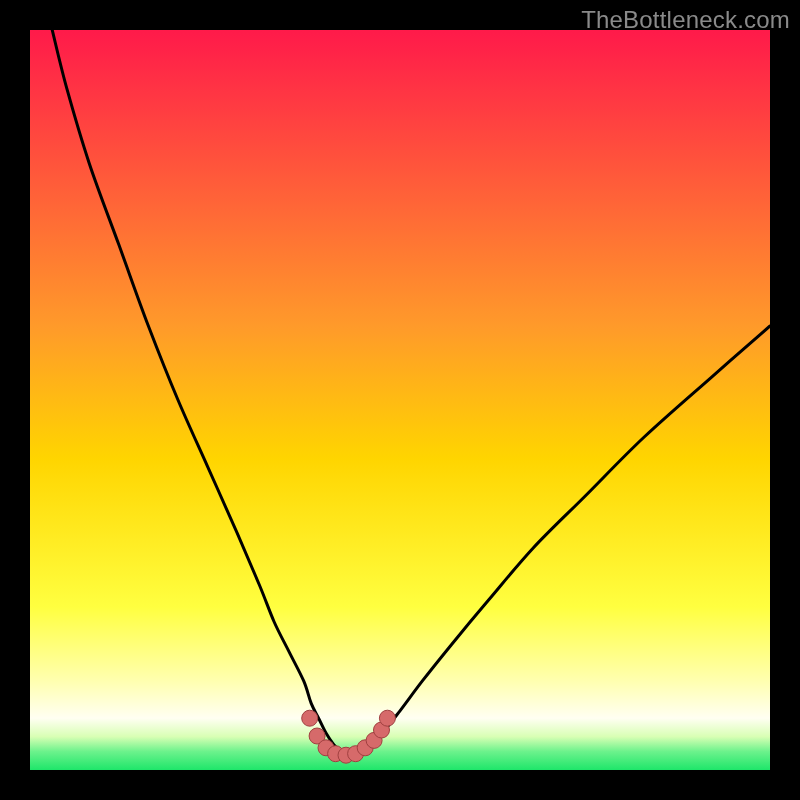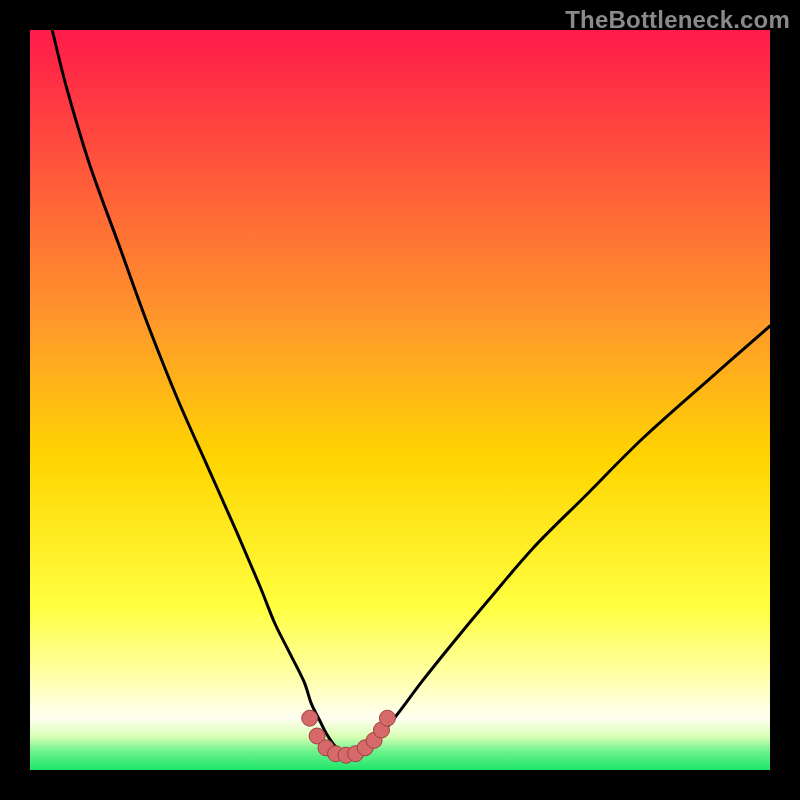--- a/index.html
+++ b/index.html
@@ -25,21 +25,21 @@
     width: 740px;
     height: 740px;
     overflow: hidden;
   }
   .watermark {
     position: absolute;
     top: 6px;
     right: 10px;
     font-family: Arial, Helvetica, sans-serif;
     font-size: 24px;
-    font-weight: 700;
+    font-weight: 400;
     color: #8a8a8a;
     letter-spacing: 0.2px;
   }
   svg {
     position: absolute;
     left: 0;
     top: 0;
   }
 </style>
 </head>

